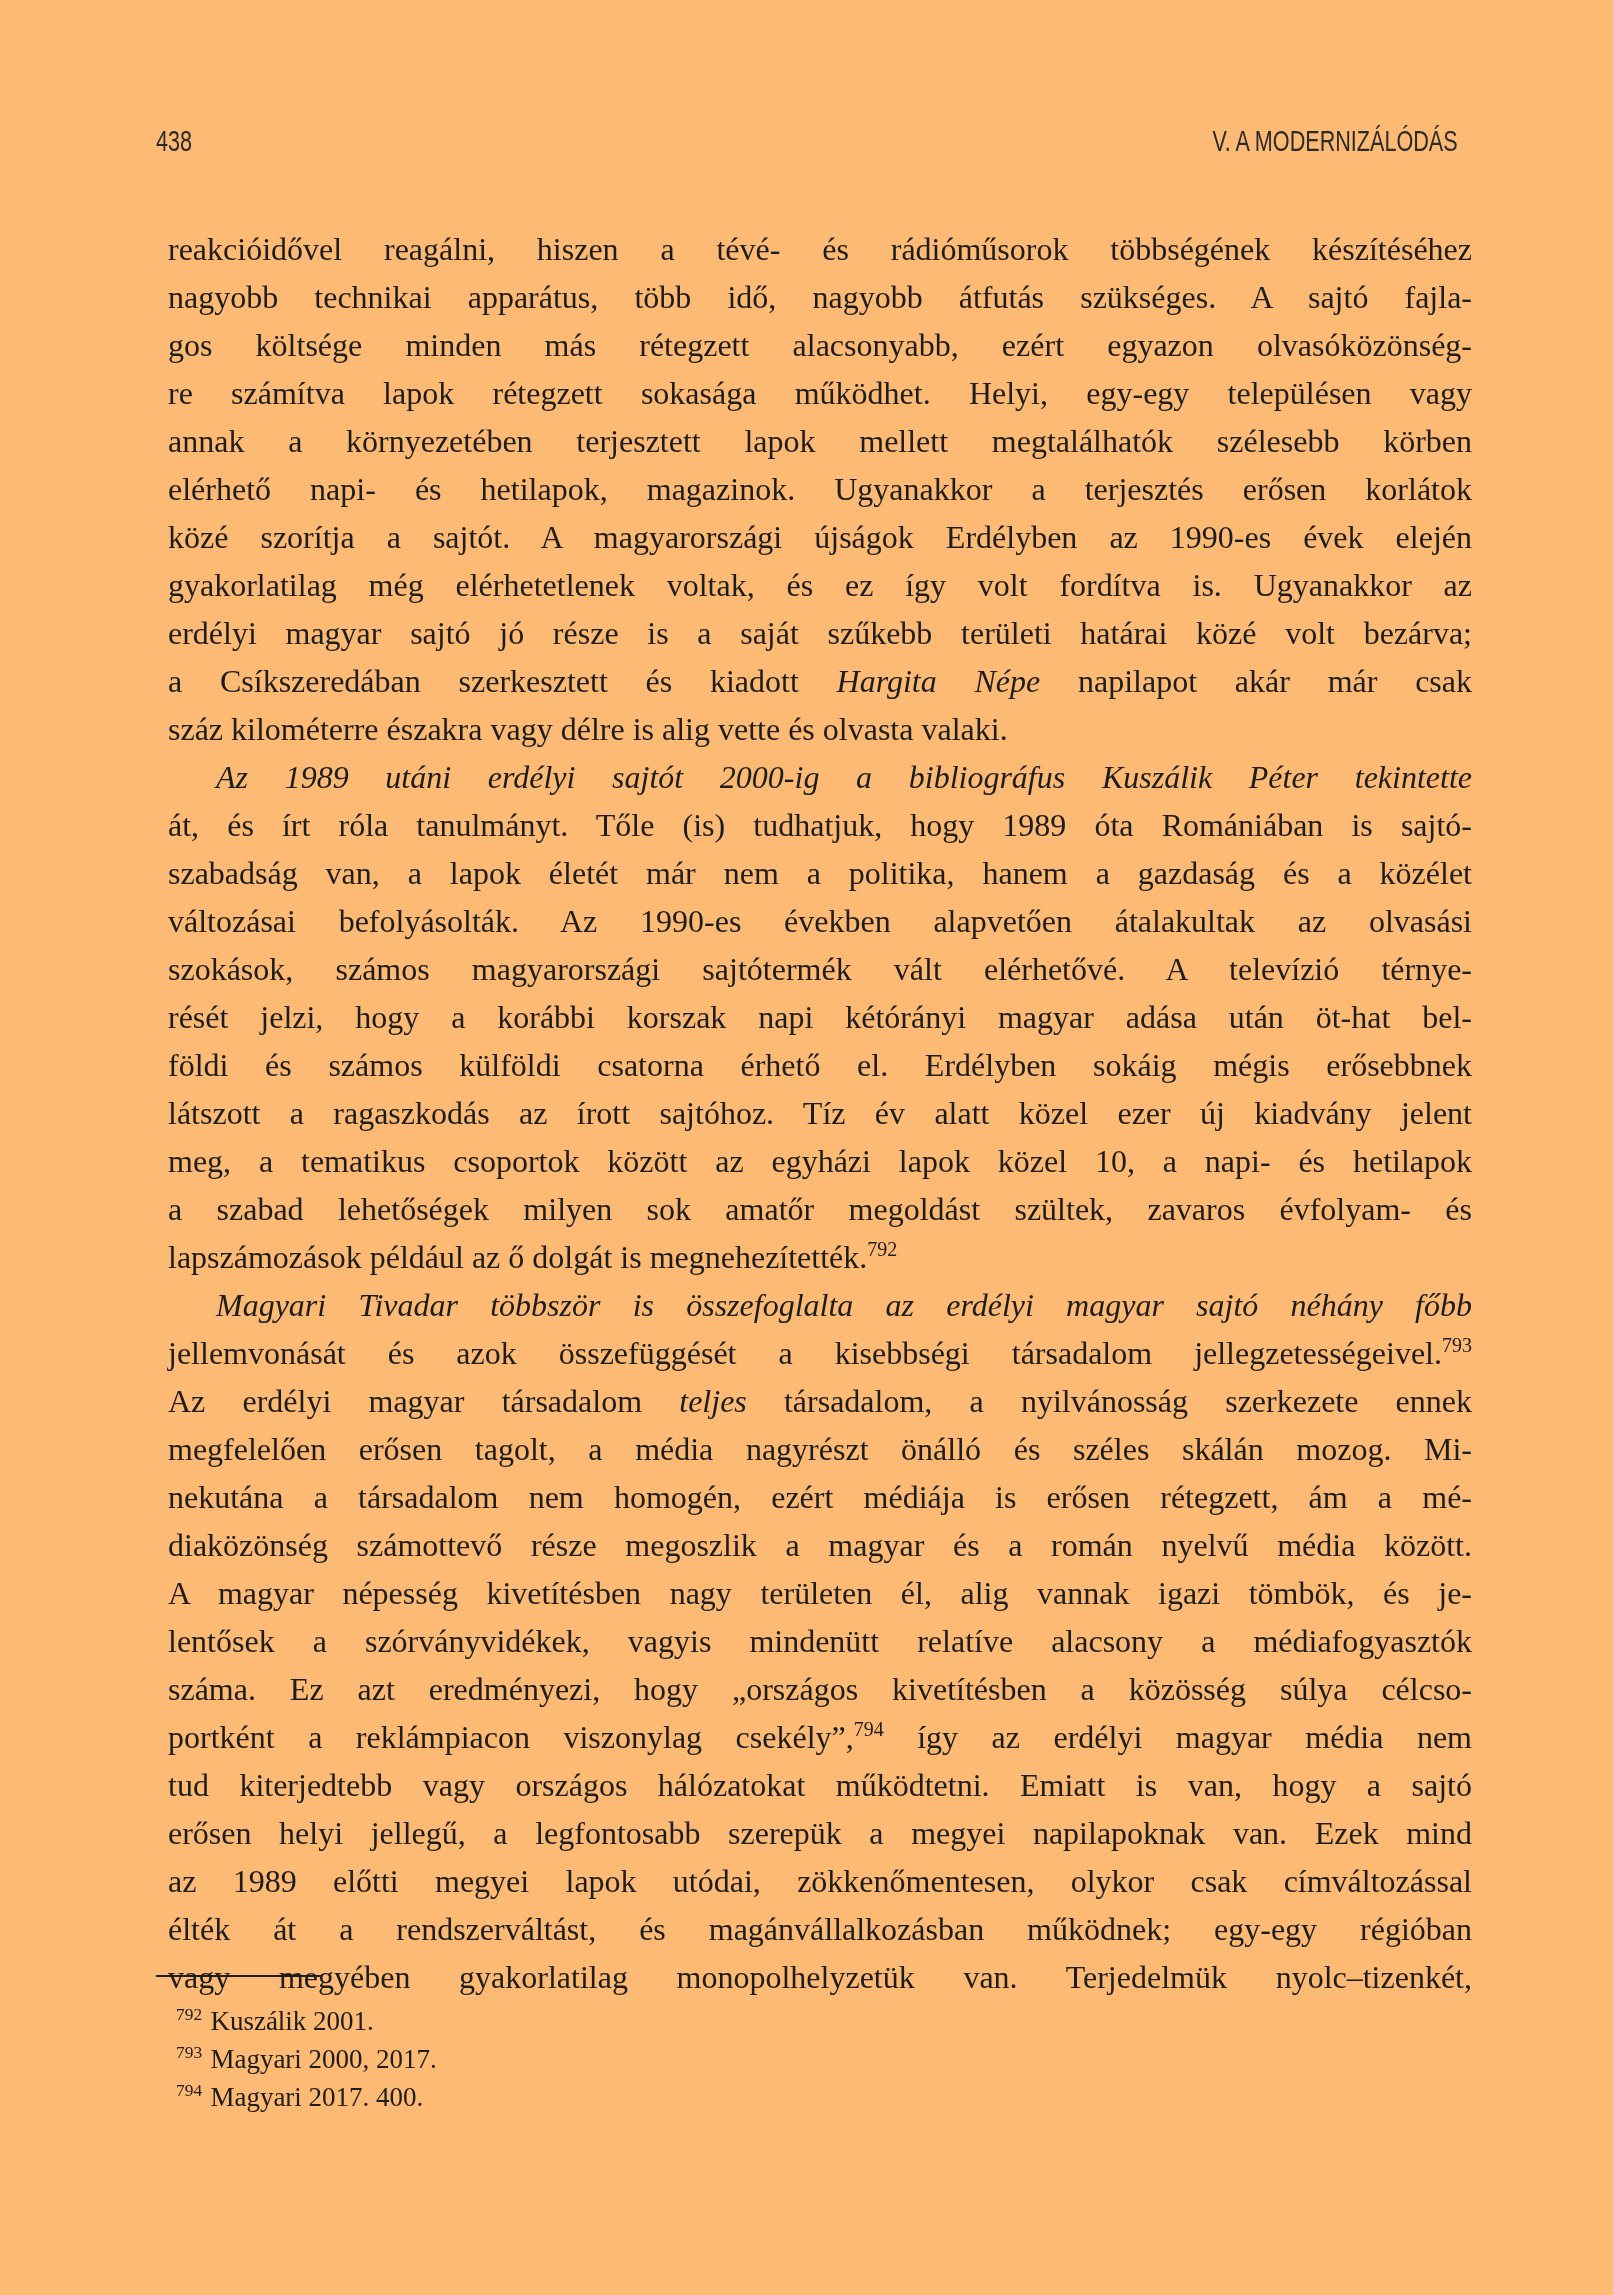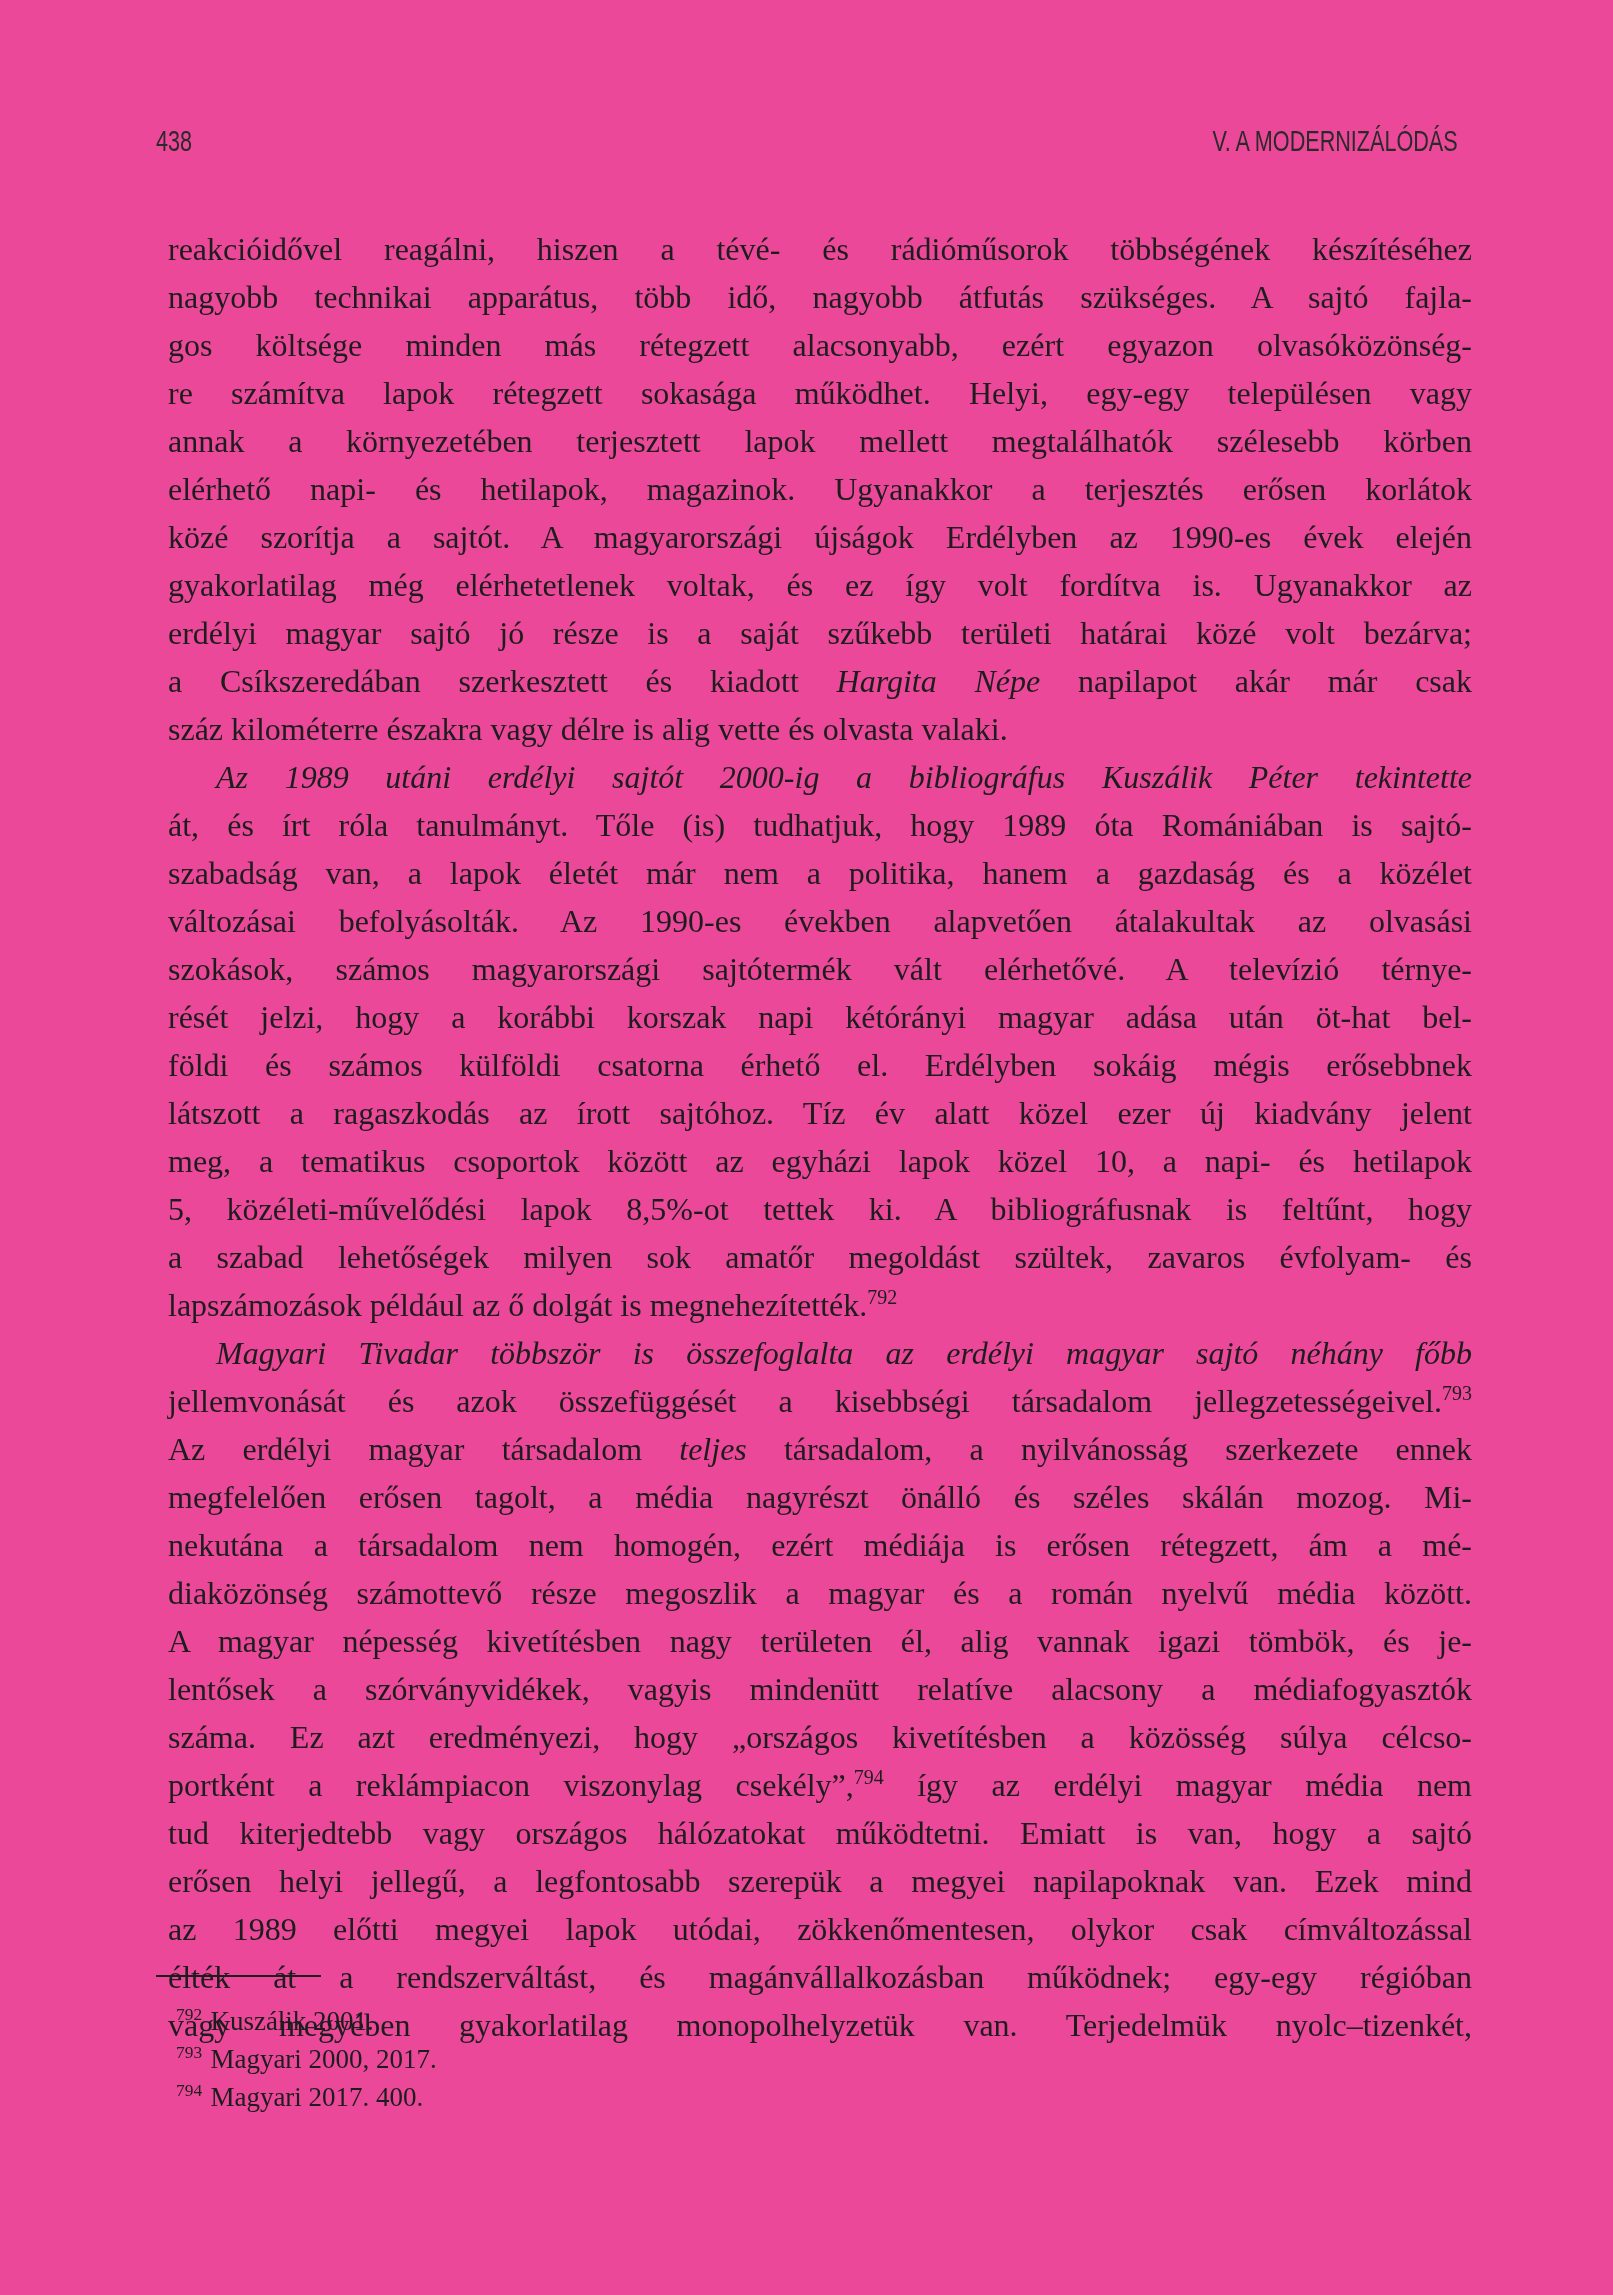--- a/index.html
+++ b/index.html
@@ -12,21 +12,21 @@
       height: 2295px;
       position: relative;
       overflow: hidden;
       color: #1d1d1d;
     }
     .page {
       position: absolute;
       left: 0; top: 0;
       width: 1614px;
       height: 2295px;
-      background: #ec4899;
+      background: #fdba74;
     }
     .page-number {
       position: absolute;
       left: 156px;
       top: 124px;
       font-family: "Liberation Sans", sans-serif;
       font-size: 30px;
       color: #2a2a2a;
       transform: scaleX(0.72);
       transform-origin: left top;
@@ -128,21 +128,20 @@
 
     <span class="line indent">Az 1989 utáni erdélyi sajtót 2000-ig a bibliográfus Kuszálik Péter tekintette</span>
     <span class="line">át, és írt róla tanulmányt. Tőle (is) tudhatjuk, hogy 1989 óta Romániában is sajtó-</span>
     <span class="line">szabadság van, a lapok életét már nem a politika, hanem a gazdaság és a közélet</span>
     <span class="line">változásai befolyásolták. Az 1990-es években alapvetően átalakultak az olvasási</span>
     <span class="line">szokások, számos magyarországi sajtótermék vált elérhetővé. A televízió térnye-</span>
     <span class="line">rését jelzi, hogy a korábbi korszak napi kétórányi magyar adása után öt-hat bel-</span>
     <span class="line">földi és számos külföldi csatorna érhető el. Erdélyben sokáig mégis erősebbnek</span>
     <span class="line">látszott a ragaszkodás az írott sajtóhoz. Tíz év alatt közel ezer új kiadvány jelent</span>
     <span class="line">meg, a tematikus csoportok között az egyházi lapok közel 10, a napi- és hetilapok</span>
-    <span class="line">5, közéleti-művelődési lapok 8,5%-ot tettek ki. A bibliográfusnak is feltűnt, hogy</span>
     <span class="line">a szabad lehetőségek milyen sok amatőr megoldást szültek, zavaros évfolyam- és</span>
     <span class="line last"><span>lapszámozások például az ő dolgát is megnehezítették.</span><sup class="fn-ref">792</sup></span>
 
     <span class="line indent">Magyari Tivadar többször is összefoglalta az erdélyi magyar sajtó néhány főbb</span>
     <span class="line"><span>jellemvonását és azok összefüggését a kisebbségi társadalom jellegzetességeivel.</span><sup class="fn-ref">793</sup></span>
     <span class="line"><span>Az erdélyi magyar társadalom </span><em>teljes</em><span> társadalom, a nyilvánosság szerkezete ennek</span></span>
     <span class="line">megfelelően erősen tagolt, a média nagyrészt önálló és széles skálán mozog. Mi-</span>
     <span class="line">nekutána a társadalom nem homogén, ezért médiája is erősen rétegzett, ám a mé-</span>
     <span class="line">diaközönség számottevő része megoszlik a magyar és a román nyelvű média között.</span>
     <span class="line">A magyar népesség kivetítésben nagy területen él, alig vannak igazi tömbök, és je-</span>

